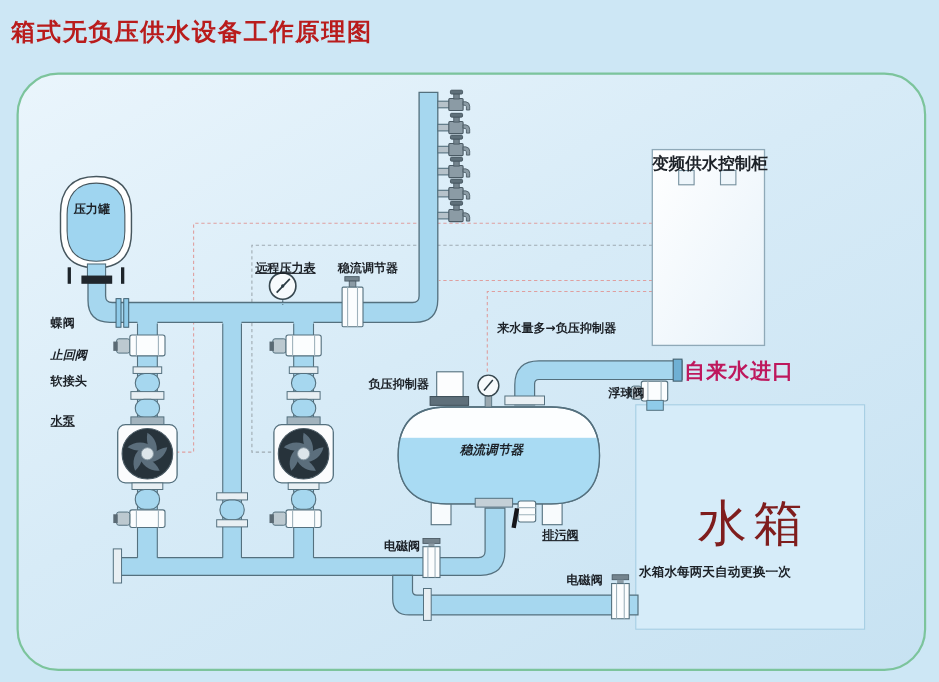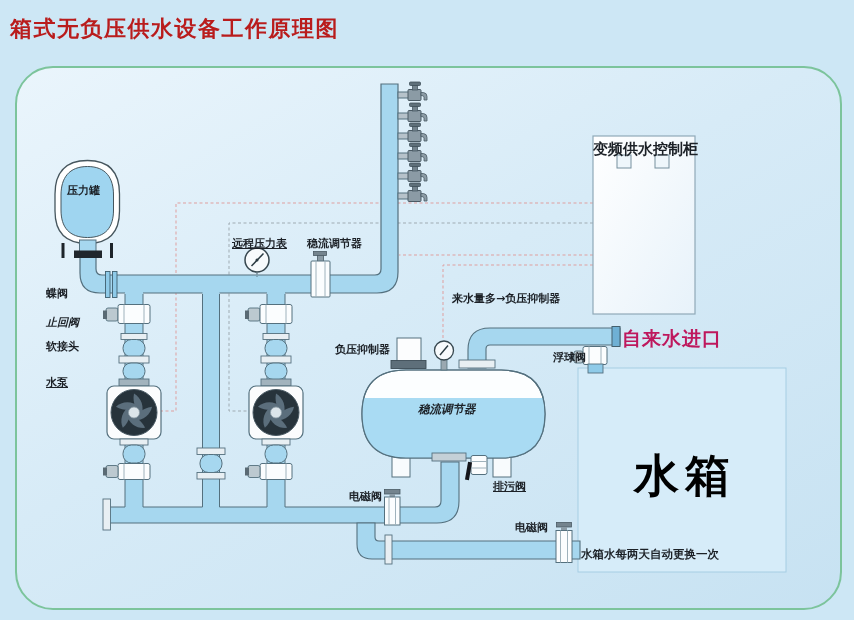--- a/index.html
+++ b/index.html
@@ -8,21 +8,21 @@
   .title{position:absolute;left:10px;top:14px;font-size:22px;font-weight:800;
          color:#b91c1c;letter-spacing:1.5px;}
   .panel{position:absolute;left:15px;top:66px;width:823px;height:540px;border-radius:38px;
          border:2px solid #7cc49c;
          background:linear-gradient(150deg,#eaf5fc 0%,#d7ebf7 45%,#c7e2f2 100%);}
   svg.diagram{position:absolute;left:0;top:0;}
   .lbl{position:absolute;font-size:11px;font-weight:700;line-height:1.2;color:#1c2127;white-space:nowrap;}
   .lbl-reg{font-size:11.5px;}
   .lbl-inlet{font-size:19px;font-weight:900;color:#be185d;letter-spacing:1px;}
   .lbl-cab{font-size:15px;width:102px;text-align:center;}
-  .lbl-tankbig{font-size:45px;font-weight:700;color:#000000;letter-spacing:6px;}
+  .lbl-tankbig{font-size:45px;font-weight:400;color:#7f1d1d;letter-spacing:6px;}
   .lbl-note{font-size:11.5px;font-weight:600;}
 </style>
 </head>
 <body>
 
 <div class="page">
 
   <div class="title">箱式无负压供水设备工作原理图</div>
   <div class="panel"></div>
 
@@ -209,15 +209,15 @@
   <div class="lbl" style="left:452px;top:292px;">来水量多→负压抑制器</div>
   <div class="lbl" style="left:335px;top:343px;">负压抑制器</div>
   <div class="lbl lbl-reg" style="left:418px;top:403px;font-style:italic;">稳流调节器</div>
   <div class="lbl" style="left:535px;top:351px;margin-left:18px;">浮球阀</div>
   <div class="lbl lbl-inlet" style="left:622px;top:327px;">自来水进口</div>
   <div class="lbl lbl-cab" style="left:593px;top:140px;">变频供水控制柜</div>
   <div class="lbl" style="left:349px;top:490px;">电磁阀</div>
   <div class="lbl" style="left:493px;top:480px;text-decoration:underline;">排污阀</div>
   <div class="lbl" style="left:515px;top:521px;">电磁阀</div>
   <div class="lbl lbl-tankbig" style="left:634px;top:449px;">水箱</div>
-  <div class="lbl lbl-note" style="left:581px;top:548px;text-align:right;">水箱水每两天自动更换一次</div>
+  <div class="lbl lbl-note" style="left:581px;top:514px;text-align:right;">水箱水每两天自动更换一次</div>
 
 </div>
 
 </body></html>

